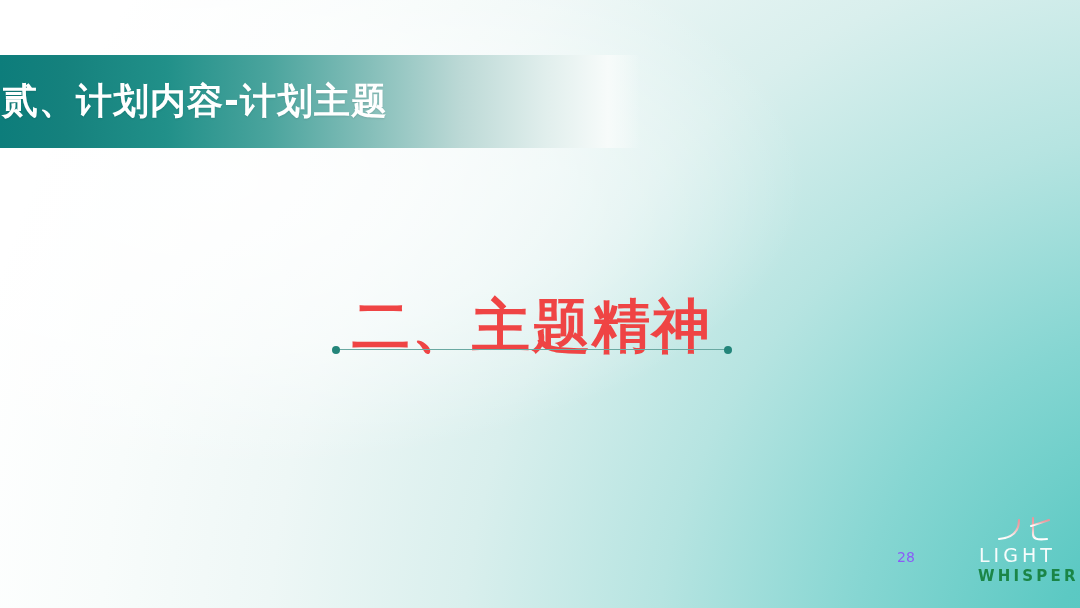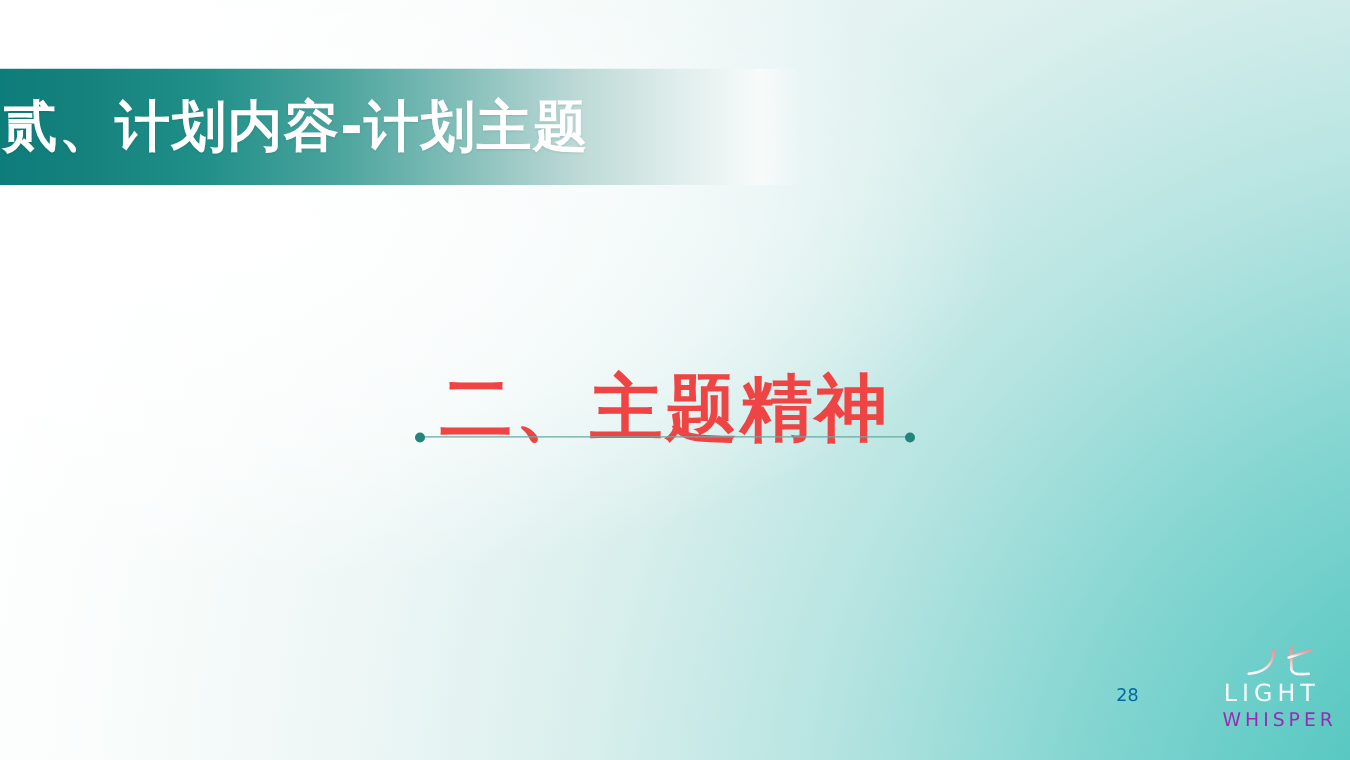--- a/index.html
+++ b/index.html
@@ -70,21 +70,21 @@
         rgba(255,255,255,0) 100%);
   }
   .header-title {
     position: absolute;
     left: 0px;
     top: 55px;
     width: 640px;
     height: 93px;
     display: flex;
     align-items: center;
-    font-size: 44px;
+    font-size: 36px;
     font-weight: bold;
     color: #ffffff;
     letter-spacing: 1px;
     white-space: nowrap;
     text-shadow: 0 1px 2px rgba(0,0,0,0.10);
     padding-left: 2px;
     box-sizing: border-box;
   }
 
   
@@ -125,23 +125,23 @@
   }
   .title-rule .rule-dot.left  { left: 0px; }
   .title-rule .rule-dot.right { left: 392px; }
 
   
   .page-number {
     position: absolute;
     left: 893px;
     top: 549px;
     width: 26px;
-    text-align: left;
+    text-align: center;
     font-size: 14px;
-    color: #0369a1;
+    color: #8b5cf6;
   }
 
   
   .brand-logo {
     position: absolute;
     left: 975px;
     top: 476px;
     width: 100px;
     height: 118px;
   }
@@ -162,25 +162,26 @@
   .brand-line1 {
     font-size: 19px;
     color: #ffffff;
     letter-spacing: 4px;
     line-height: 22px;
     text-indent: 4px;
     opacity: 0.95;
   }
   .brand-line2 {
     font-size: 15px;
-    color: #a21caf;
+    color: #15803d;
     letter-spacing: 3.2px;
     line-height: 20px;
     text-indent: 3px;
     opacity: 0.92;
+    font-weight: bold;
   }
 </style>
 </head>
 <body>
 
 <div class="slide">
 
   <div class="bg-glow"></div>
   <div class="bg-glow-2"></div>
 

